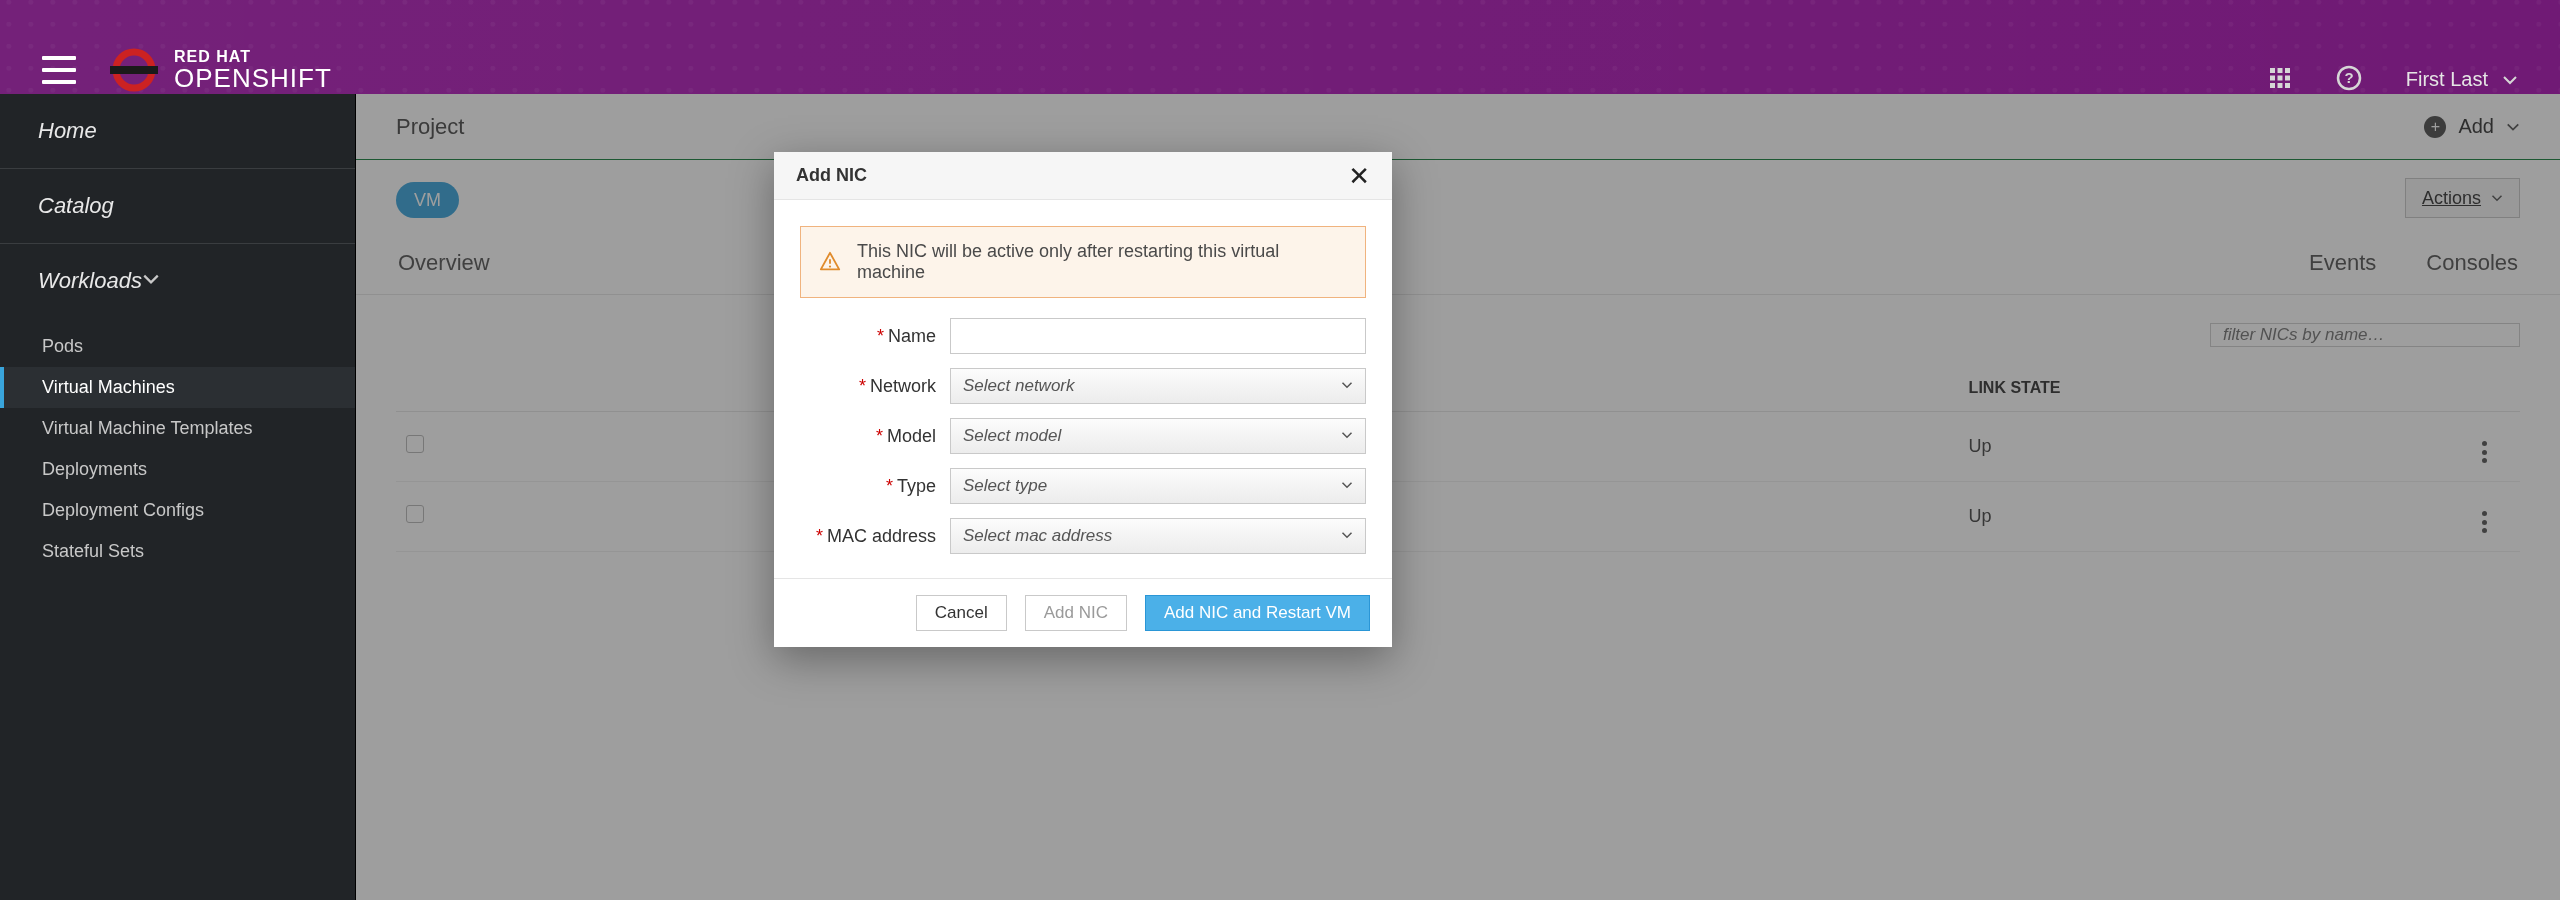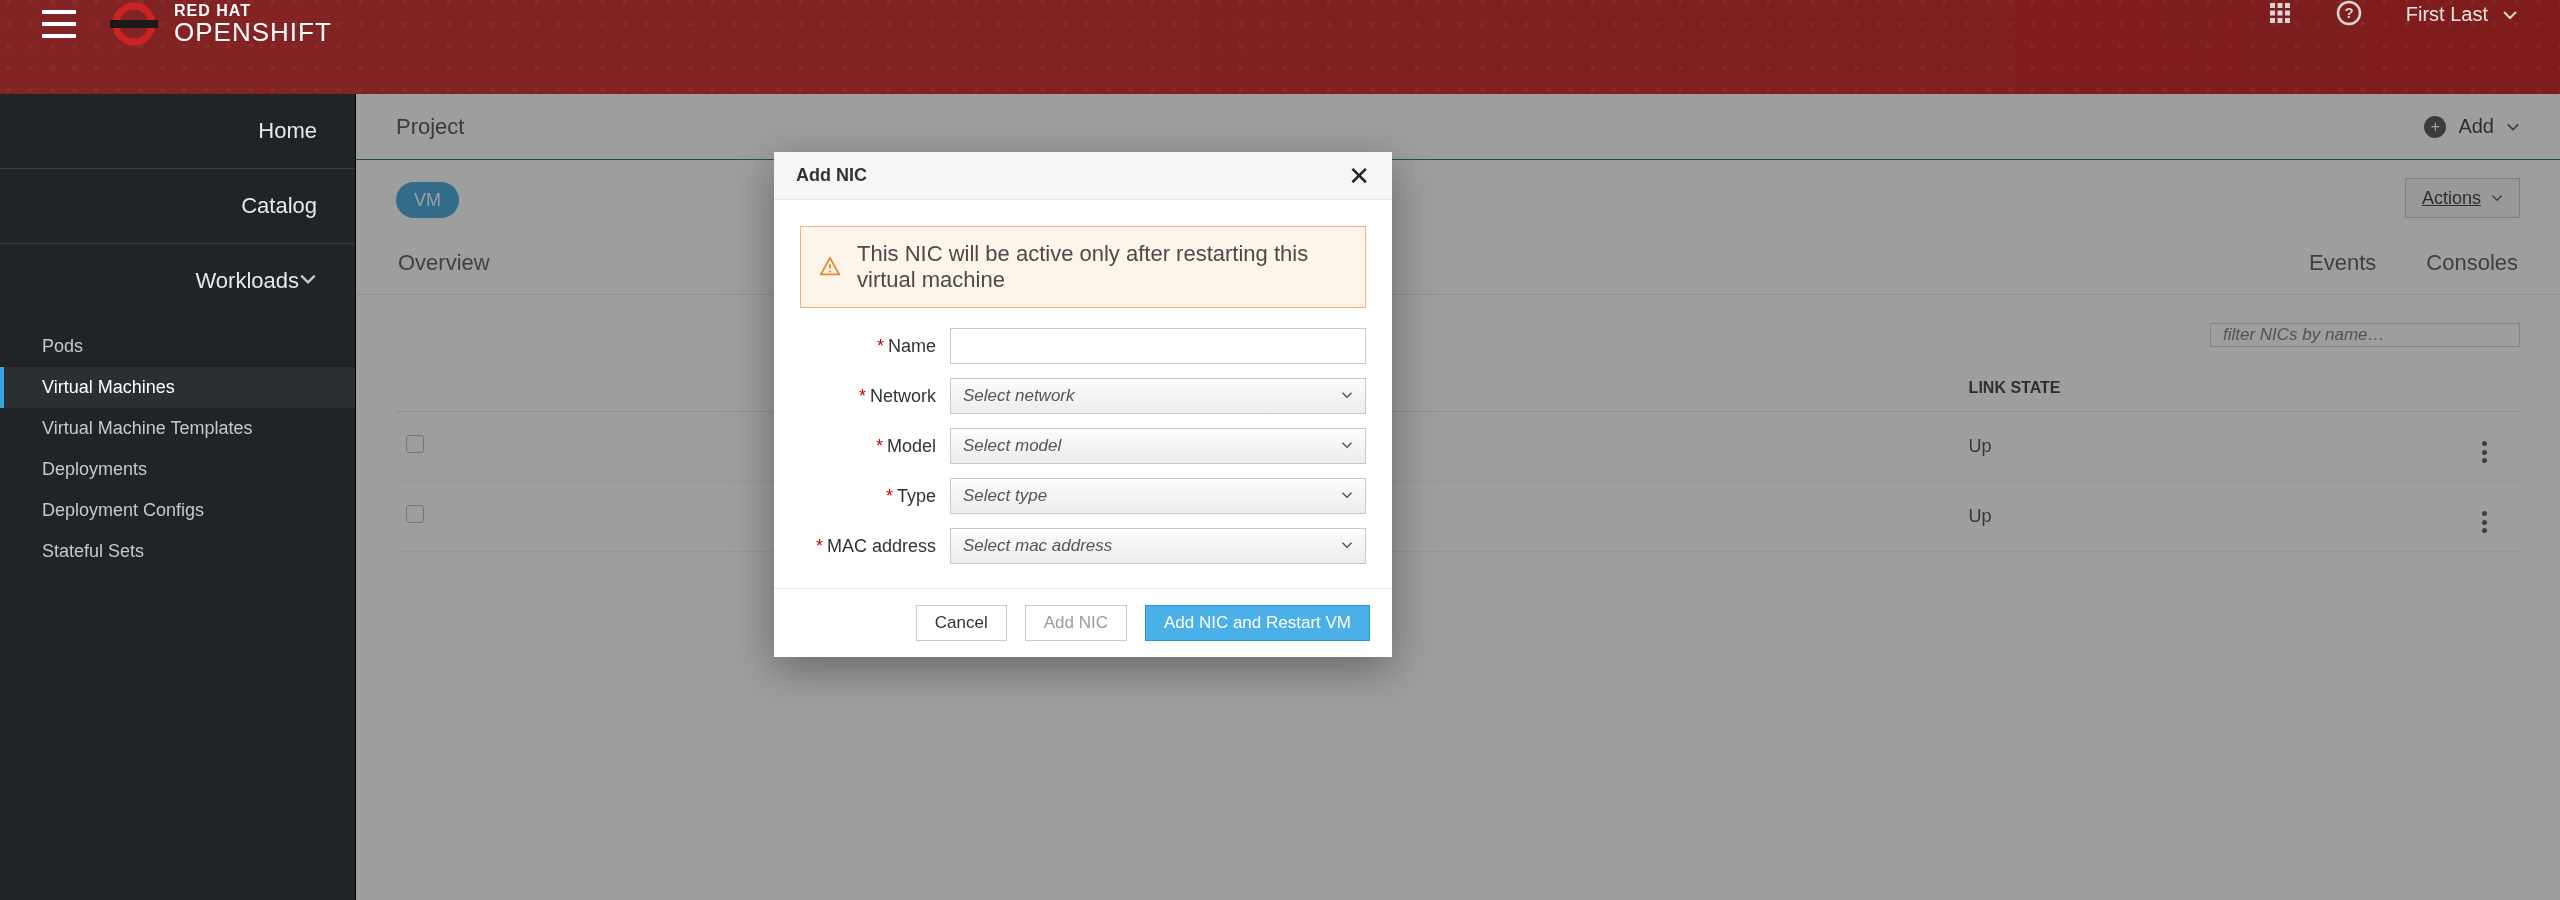--- a/index.html
+++ b/index.html
@@ -1,21 +1,21 @@
 <!DOCTYPE html>
 <html><head>
 <meta charset="utf-8">
 <style>
   * { box-sizing: border-box; margin: 0; padding: 0; }
   html, body { height: 100%; font-family: "Helvetica Neue", Arial, sans-serif; font-size: 16px; color: #363636; }
   body { display: flex; flex-direction: column; width: 2560px; height: 900px; overflow: hidden; background:#fff; }
 
   
   .masthead {
-    height: 94px; background:#7f1d1d; display:flex; align-items:flex-start; justify-content:space-between;
+    height: 94px; background:#701a75; display:flex; align-items:flex-end; justify-content:space-between;
     padding:0 42px; color:#fff; position:relative;
   }
   .masthead::before{
     content:""; position:absolute; inset:0;
     background:
       radial-gradient(circle at 40% 10%, rgba(255,255,255,.04) 0 2px, transparent 3px) 0 0/22px 22px,
       linear-gradient(90deg, rgba(255,255,255,.03), rgba(0,0,0,0));
     pointer-events:none;
   }
   .masthead .left{ display:flex; align-items:center; gap:34px; z-index:1;}
@@ -31,21 +31,21 @@
   .username{ color:#e5e5e5; font-size:20px; }
 
   
   .shell{ flex:1; display:flex; min-height:0; }
   .sidebar{
     width:356px; background:#212427; color:#d6d6d6; display:flex; flex-direction:column;
     border-right:1px solid #000;
   }
   .sidebar .primary-item{
     padding:24px 38px; font-size:22px; color:#e8e8e8; border-bottom:1px solid #3a3d40;
-    display:flex; align-items:center; justify-content:flex-end; cursor:pointer;
+    display:flex; align-items:center; justify-content:flex-start; cursor:pointer;font-style:italic;
   }
   .sidebar .primary-item.no-border{ border-bottom:none; }
   .sidebar .sub{ padding:8px 0 24px; }
   .sidebar .sub-item{
     padding:10px 38px; font-size:18px; color:#c8c8c8; cursor:pointer;
     border-left:4px solid transparent;
   }
   .sidebar .sub-item.active{ border-left-color:#39a5dc; background:#2b2f33; color:#fff;}
   .sidebar .expand svg{ width:18px; height:18px; }
 
@@ -94,21 +94,21 @@
   }
   .modal-head{
     height:48px; background:#f6f6f6; display:flex; align-items:center; justify-content:space-between;
     padding:0 22px; border-bottom:1px solid #e5e5e5;
   }
   .modal-title{ font-size:18px; font-weight:700; color:#333;}
   .modal-close{ font-size:26px; color:#222; cursor:pointer; line-height:1;}
   .modal-body{ padding:26px 26px 10px;}
   .alert{
     border:1px solid #f0b37e; background:#fdf4ea; color:#4a4a4a;
-    display:flex; align-items:center; gap:16px; padding:14px 18px; margin-bottom:20px; font-size:22px;
+    display:flex; align-items:center; gap:16px; padding:14px 18px; margin-bottom:20px; font-size:18px;
   }
   .alert .warn{ width:22px; height:22px; flex:0 0 22px;}
   .form-row{ display:flex; align-items:center; margin:14px 0; }
   .form-label{ width:150px; text-align:right; padding-right:14px; font-size:18px; color:#333;}
   .req{ color:#c00; margin-right:4px;}
   .form-control{
     flex:1; height:36px; border:1px solid #c9c9c9; background:#fff; padding:0 12px; font-size:17px;
   }
   .form-select{
     flex:1; height:36px; border:1px solid #c9c9c9;

